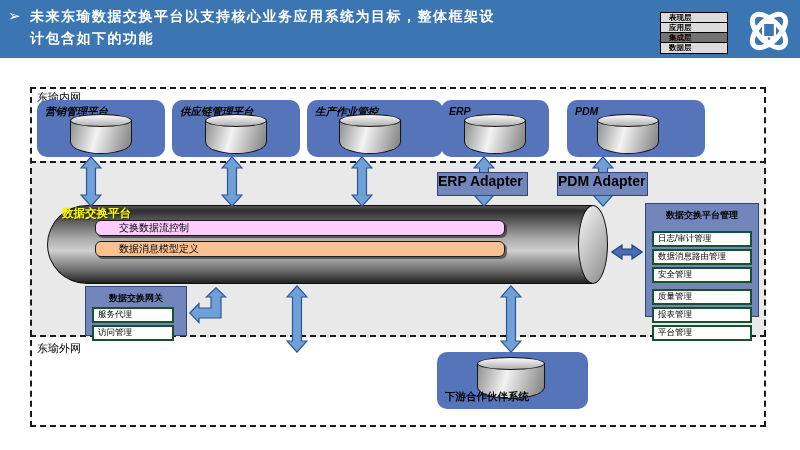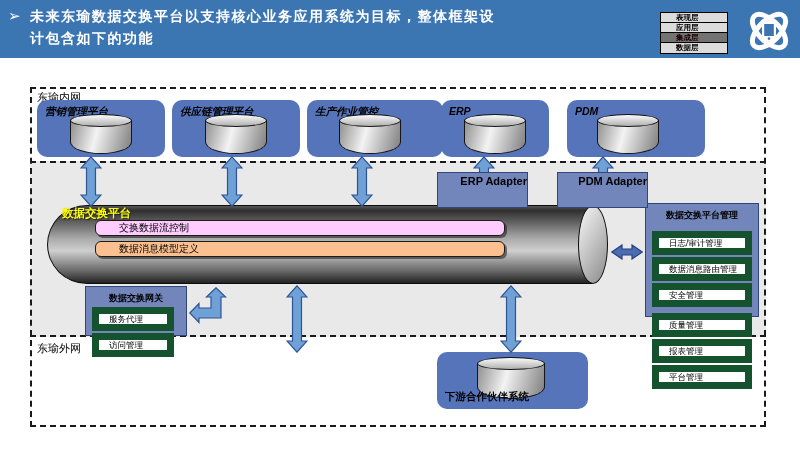--- a/index.html
+++ b/index.html
@@ -7,21 +7,21 @@
   body { font-family:"Liberation Sans","DejaVu Sans",sans-serif; }
   .slide { position:relative; width:800px; height:450px; background:#ffffff; overflow:hidden; }
 
   
   .hdr { position:absolute; left:0; top:0; width:800px; height:58px; background:#3B76B2; }
   .bullet { position:absolute; left:8px; top:7px; color:#fff; font-size:15px; font-weight:bold; }
   .title { position:absolute; left:30px; top:5px; color:#fff; font-weight:bold;
            font-size:14px; line-height:22px; letter-spacing:1.5px; }
   .legend { position:absolute; left:660px; top:12px; width:68px; border:1px solid #000; }
   .lrow { height:10px; background:#DCDCDC; border-bottom:1px solid #000; color:#000;
-          font-size:7.5px; font-weight:bold; line-height:10px; padding-left:15px; }
+          font-size:7.5px; font-weight:bold; line-height:10px; padding-left:8px; }
   .lrow:last-child { border-bottom:none; }
   .lrow.active { background:#737373; color:#1a0000; }
   .logo { position:absolute; left:744px; top:6px; }
 
   
   .outer { position:absolute; left:30px; top:87px; width:736px; height:340px;
            border:2px dashed #1a1a1a; z-index:2; }
   .band  { position:absolute; left:30px; top:161px; width:736px; height:176px;
            background:#E9E9E9; border-top:2px dashed #1a1a1a; border-bottom:2px dashed #1a1a1a; z-index:1; }
   .zone-label { position:absolute; color:#000; font-size:11px; z-index:3; }
@@ -38,45 +38,45 @@
   .cyl .cbody { position:absolute; left:0; right:0; top:6px; bottom:0;
         background:linear-gradient(105deg,#8f8f8f 0%,#f3f3f3 42%,#7d7d7d 100%);
         border:1.3px solid #151515; border-top:none;
         border-radius:0 0 50% 50% / 0 0 12px 12px; }
   .cyl .ctop { position:absolute; left:0; right:0; top:0; height:13px;
         background:linear-gradient(180deg,#fbfbfb,#b0b0b0);
         border:1.3px solid #151515; border-radius:50%; }
 
   
   .arr { position:absolute; z-index:5; }
-  .adapter { position:absolute; top:172px; width:91px; height:36px; background:#7286BC;
-             border:1.5px solid #2F4679; color:#000; font-size:11px; font-weight:bold;
-             text-align:right; line-height:17px; z-index:6; }
+  .adapter { position:absolute; top:172px; width:91px; height:24px; background:#7286BC;
+             border:1.5px solid #2F4679; color:#000; font-size:14px; font-weight:bold;
+             text-align:left; line-height:17px; z-index:6; }
 
   
   .pipe-body { position:absolute; left:47px; top:205px; width:545px; height:79px;
         background:linear-gradient(180deg,#585858 0%,#2e2e2e 6%,#a9a9a9 42%,#cfcfcf 58%,#6a6a6a 84%,#222 100%);
         border:1.3px solid #0d0d0d; border-radius:40px 0 0 40px / 50% 0 0 50%; z-index:4; }
   .pipe-cap { position:absolute; left:578px; top:205px; width:30px; height:79px; border-radius:50%;
         background:linear-gradient(120deg,#ededed 10%,#bdbdbd 55%,#8a8a8a 100%);
         border:1.3px solid #0d0d0d; z-index:4; }
   .pipe-label { position:absolute; left:62px; top:206px; color:#FFFF00; font-weight:bold;
         font-size:11.5px; z-index:5; text-shadow:1px 1px 1px #222; }
   .pipe-bar { position:absolute; left:95px; width:410px; height:16px; border:1px solid #1b1b1b;
         border-radius:6px; box-shadow:2px 2px 0 rgba(25,25,25,.55); color:#000; font-size:10px;
         line-height:14px; padding-left:23px; z-index:5; }
   .bar-1 { top:220px; background:#FFCCFF; }
   .bar-2 { top:241px; background:#FAC090; }
   .bar-3 { top:262px; background:#CCFF99; }
 
   
   .panel { position:absolute; background:#7286BC; border:1.5px solid #2F4679; z-index:5; }
   .panel-title { text-align:center; color:#000; font-weight:bold; font-size:9px; padding-top:5px; }
-  .pitem { background:#fff; border:7px solid #14532d; height:24px; font-size:8.5px; line-height:11px;
-           color:#000; padding-left:10px; margin:2px auto 0 auto; }
+  .pitem { background:#fff; border:2px solid #14532d; height:16px; font-size:8.5px; line-height:11px;
+           color:#000; padding-left:4px; margin:2px auto 0 auto; }
   .mgmt { left:645px; top:203px; width:114px; height:114px; }
   .mgmt .pitem { width:100px; }
   .mgmt .gap { margin-top:6px; }
   .mgmt .first { margin-top:9px; }
   .gateway { left:85px; top:286px; width:102px; height:50px; }
   .gateway .pitem { width:82px; margin-left:6px; }
 </style>
 </head>
 <body>
 

